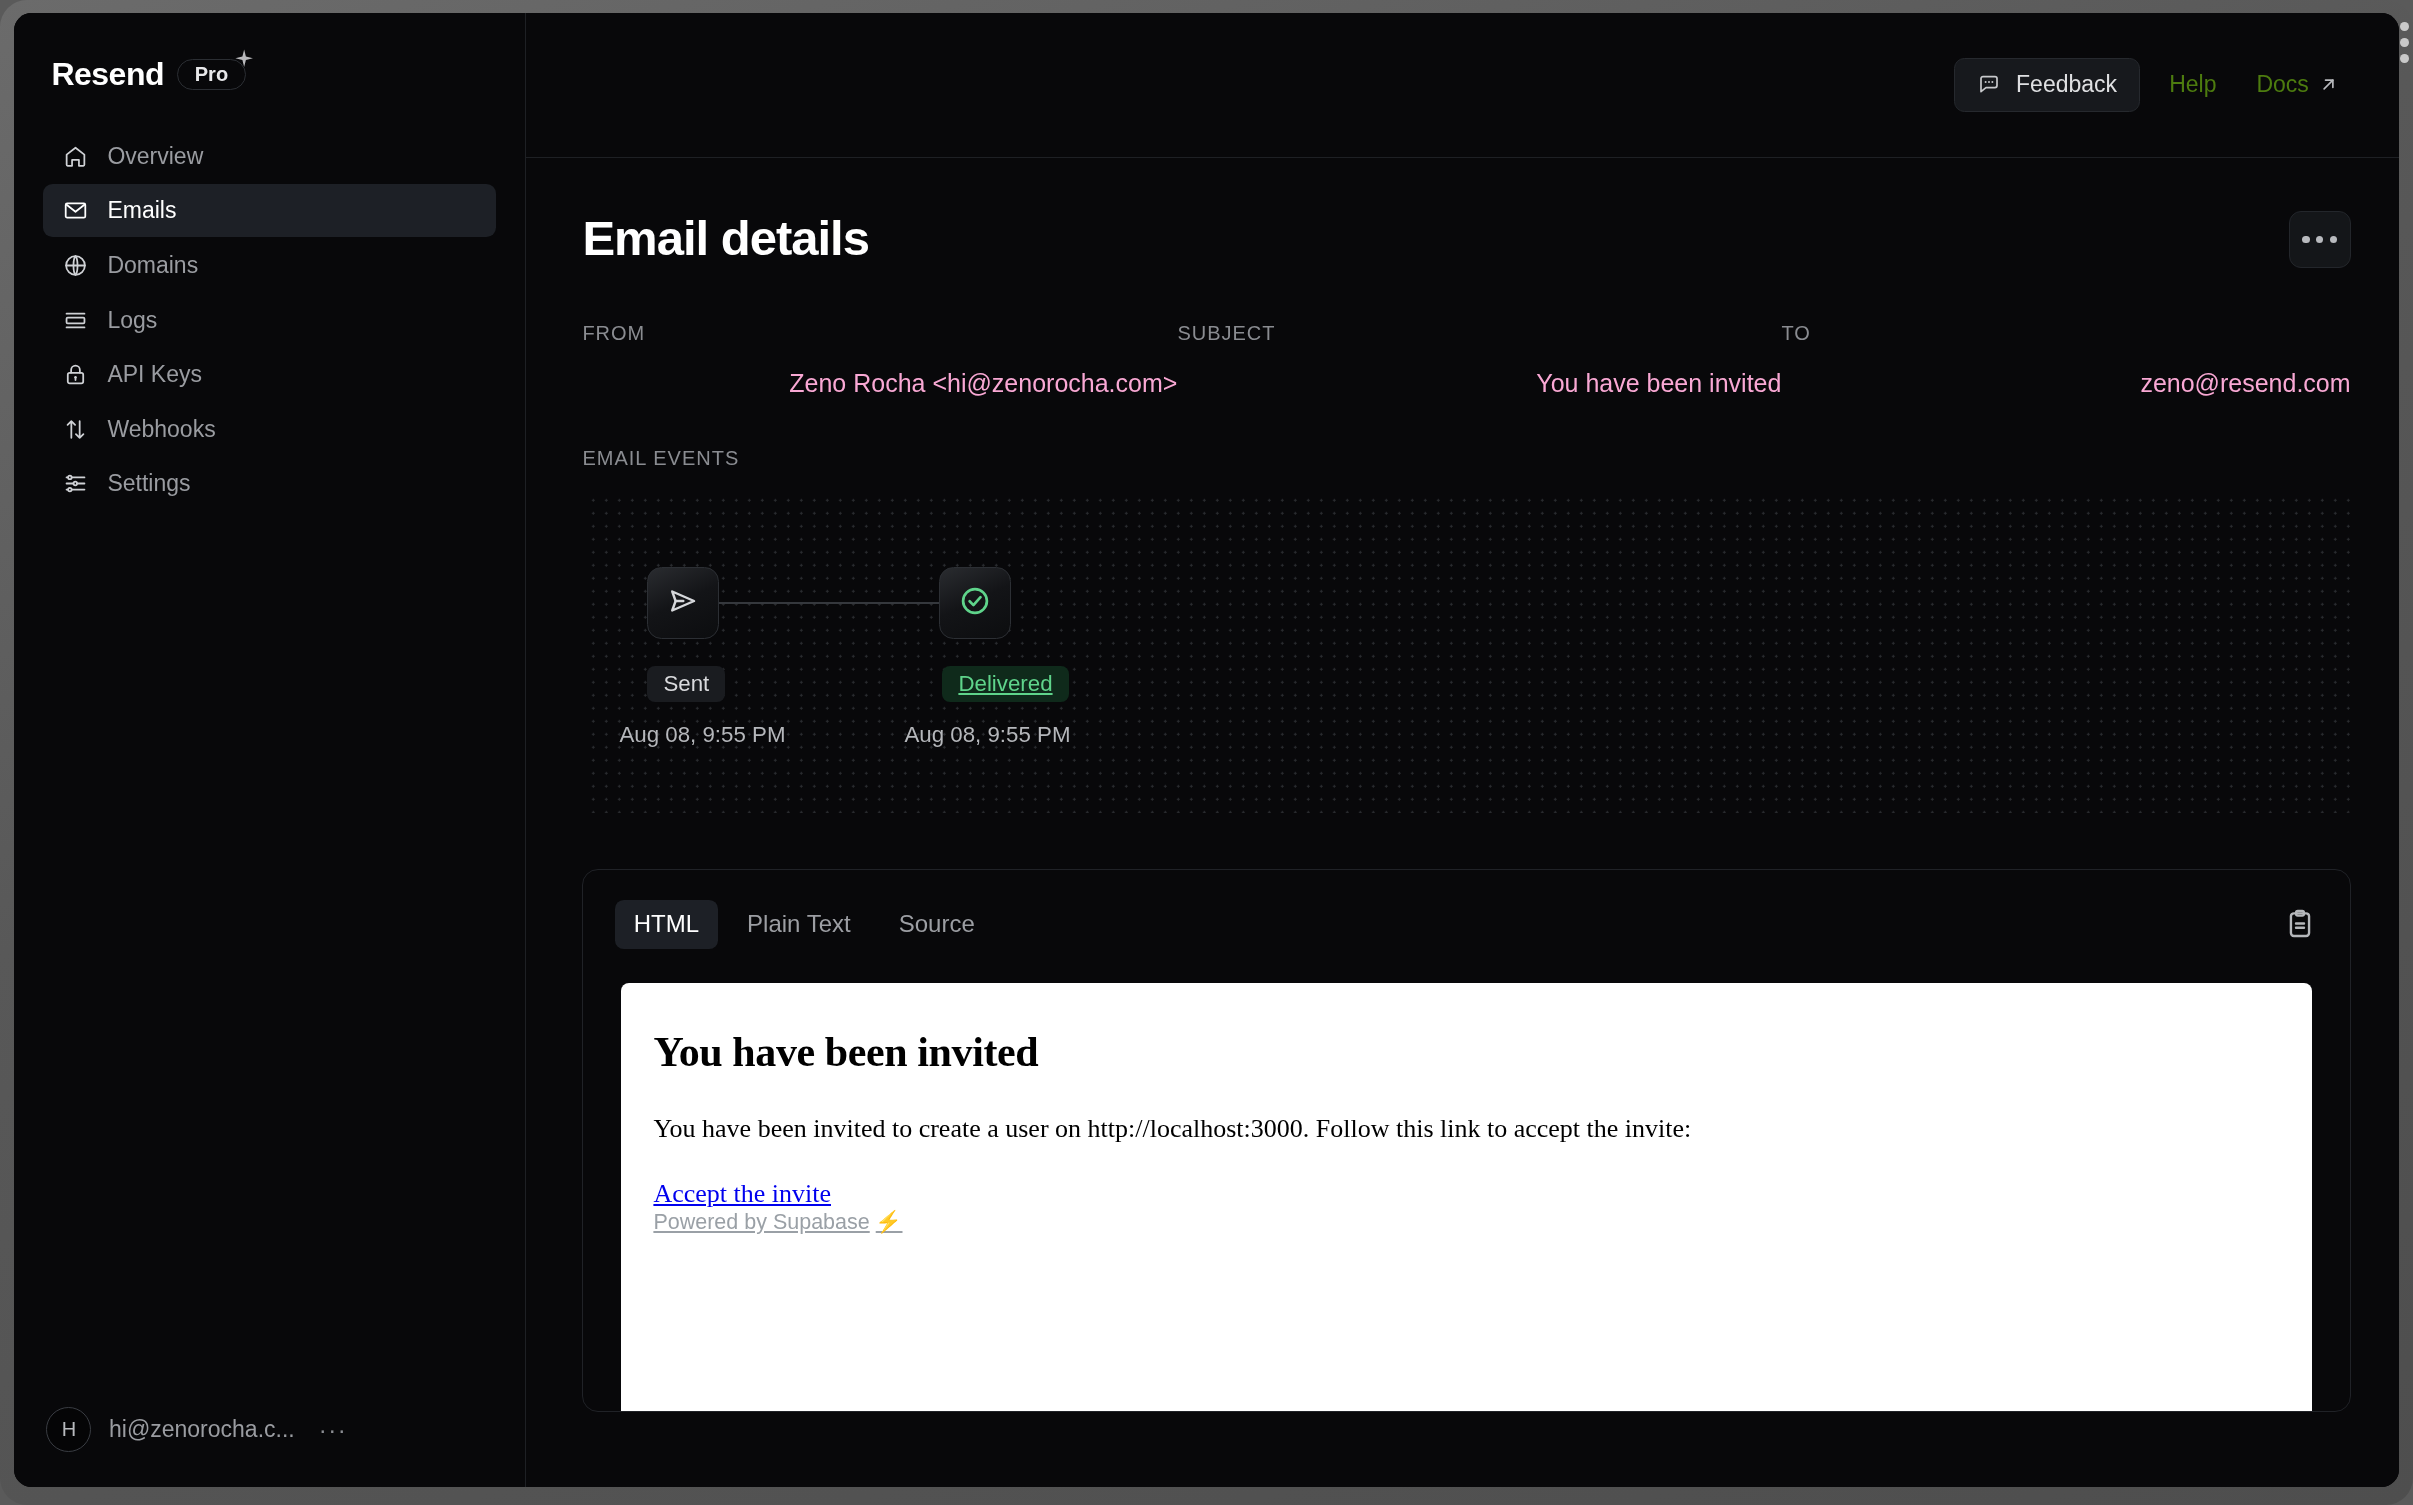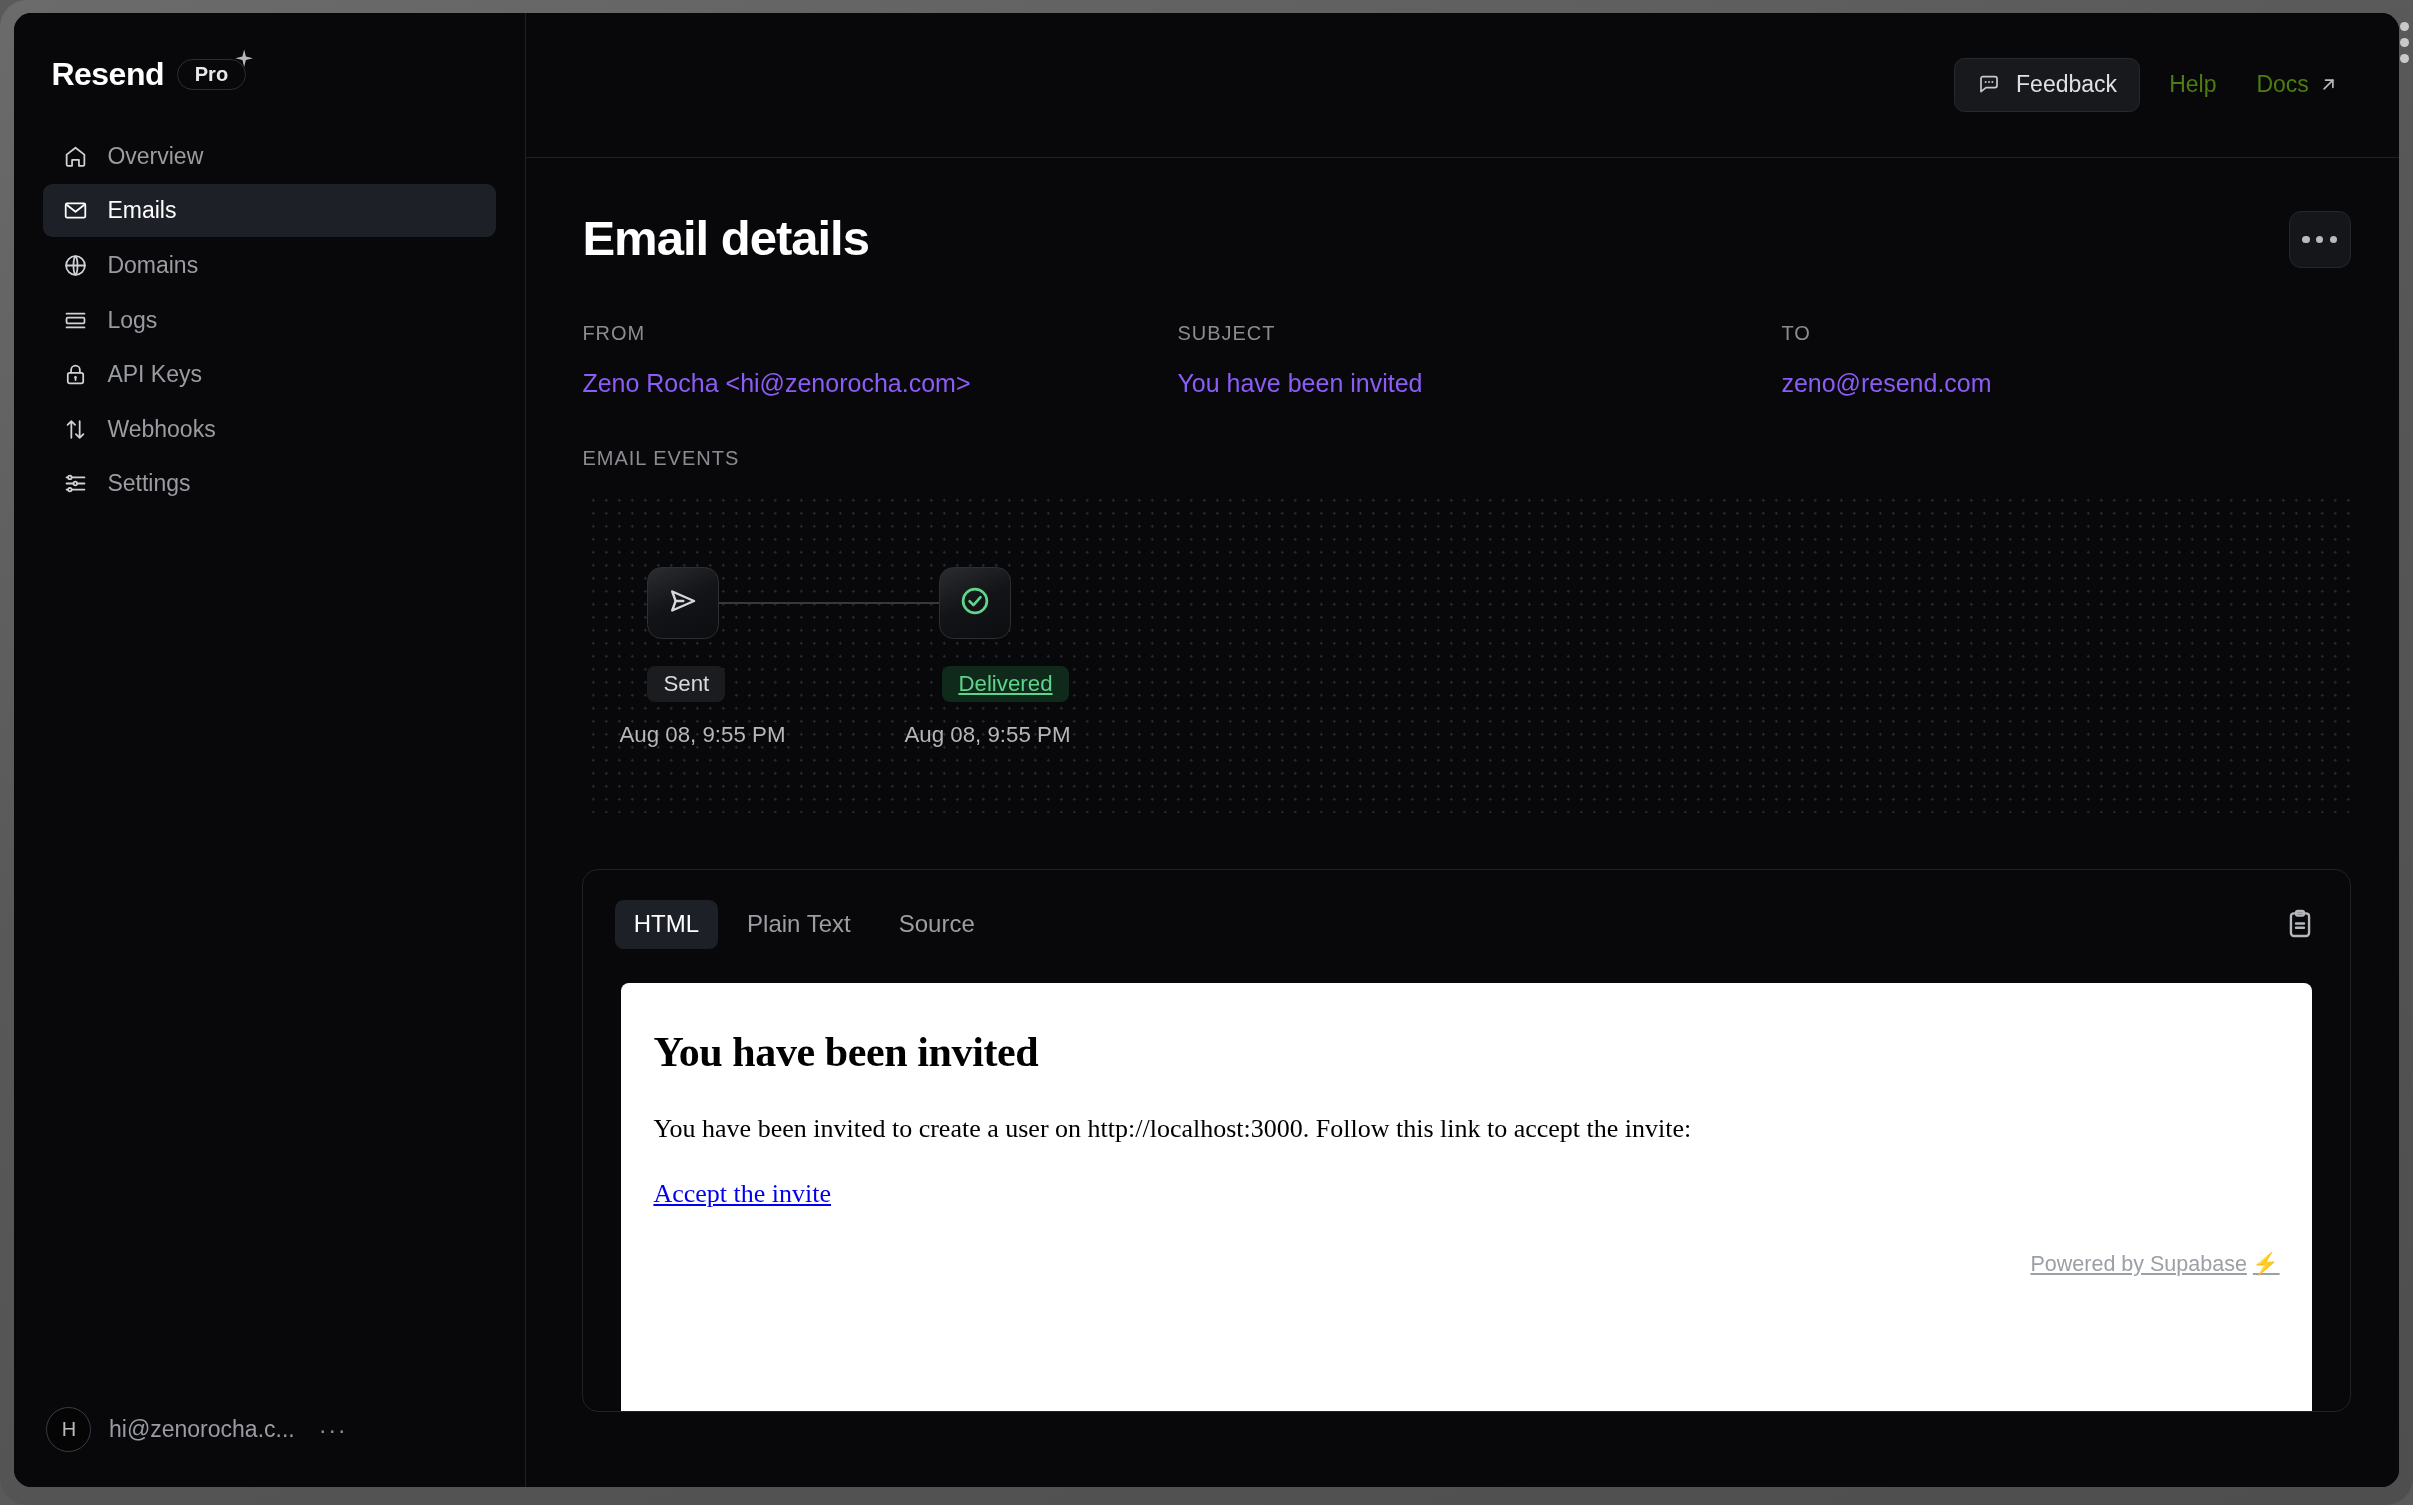--- a/index.html
+++ b/index.html
@@ -195,21 +195,22 @@
   }
   .meta-label {
     font-size: 20px;
     letter-spacing: 1px;
     color: #8a8c91;
     text-transform: uppercase;
   }
   .meta-value {
     margin-top: 24px;
     font-size: 25px;
-    color: #8b5cf6;
+    color: #f9a8d4;
+    text-align: right;
   }
 
   .events-label {
     margin-top: 49px;
     font-size: 20px;
     letter-spacing: 1px;
     color: #8a8c91;
     text-transform: uppercase;
   }
 
@@ -299,22 +300,21 @@
   .email-p { font-size: 26px; margin-top: 38px; }
   .email-link {
     display:inline-block;
     margin-top: 35px;
     font-size: 26px;
     color: #0000ee;
     text-decoration: underline;
     cursor: pointer;
   }
   .email-footer {
-    margin-top: 42px;
-    text-align: right;
+    text-align: left;
     font-family: "Liberation Sans", sans-serif;
     font-size: 21.5px;
     color: #9aa0a6;
   }
   .email-footer span { text-decoration: underline; }
 </style>
 </head>
 <body>
 
 <div id="device-frame">

